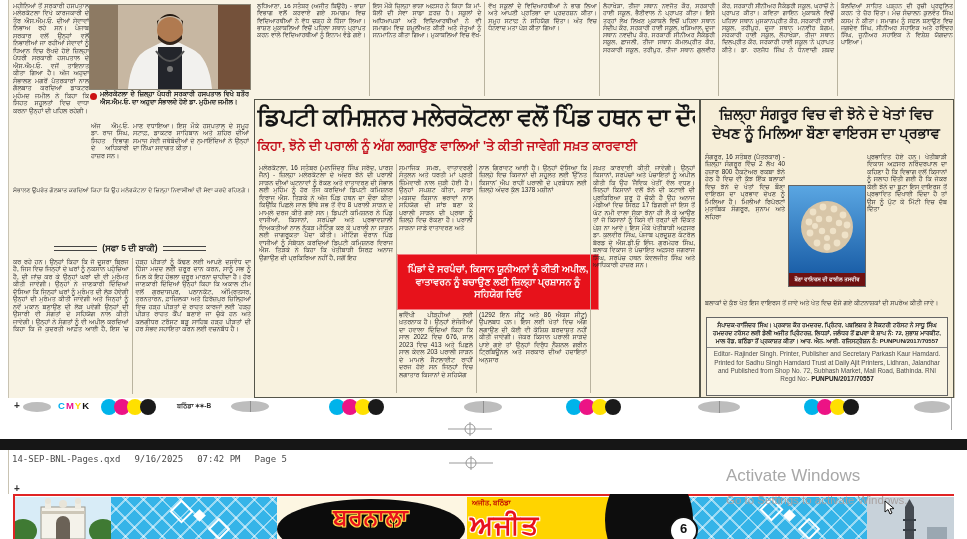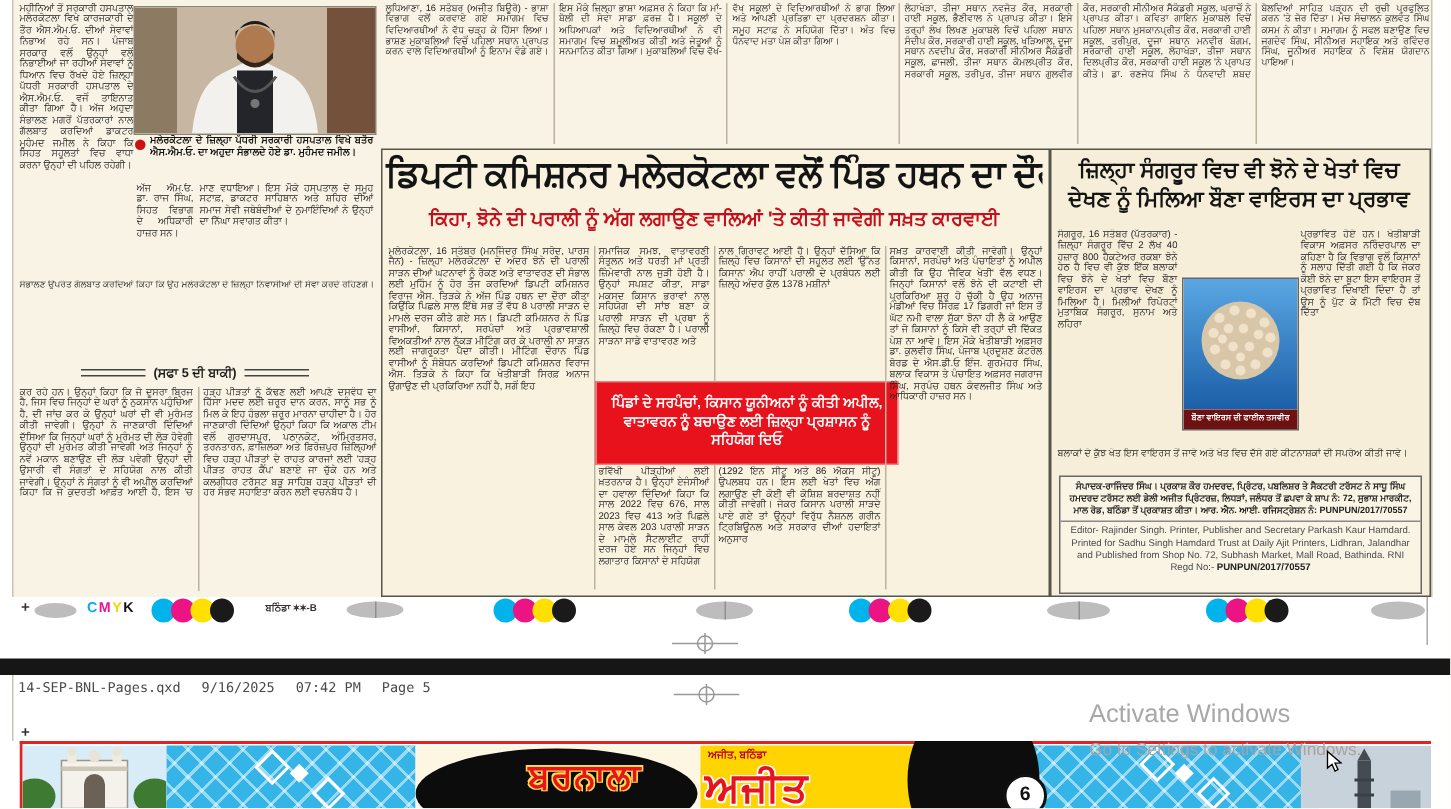--- a/index.html
+++ b/index.html
@@ -17,21 +17,21 @@
   .vr{position:absolute;width:1px;background:#b9b39f;}
   .box{position:absolute;border:1px solid #55554a;background:#f8f2df;}
   .caption{font-weight:bold;font-size:6.6px;color:#111;}
   .leftHead{position:absolute;font-weight:bold;font-size:17px;color:#101010;
             white-space:nowrap;overflow:hidden;letter-spacing:-0.3px;}
   .contTag{position:absolute;display:flex;align-items:center;gap:5px;}
   .contTag .rule{flex:1;height:3px;border-top:1px solid #444;border-bottom:1px solid #444;}
   .contTag .txt{font-weight:bold;font-size:8.5px;color:#1a1a1a;white-space:nowrap;}
   .mainHead{position:absolute;font-weight:bold;font-size:24px;color:#141414;text-align:center;
             white-space:nowrap;overflow:hidden;letter-spacing:-0.5px;}
-  .subHead{position:absolute;font-weight:bold;font-size:13px;color:#c3101c;text-align:center;
+  .subHead{position:absolute;font-weight:bold;font-size:13px;color:#c3101c;
            white-space:nowrap;overflow:hidden;}
   .rightHead{position:absolute;font-weight:bold;font-size:14.5px;line-height:1.3;color:#141414;
              text-align:center;overflow:hidden;}
   .redbox{position:absolute;background:#e7121b;color:#fff;font-weight:bold;font-size:9.5px;
           line-height:1.3;text-align:center;display:flex;align-items:center;justify-content:center;
           padding:2px 5px;box-shadow:inset 0 0 0 1px rgba(255,255,255,0.45);}
   .pubbox{position:absolute;border:1px solid #666;background:#f9f4e4;text-align:center;}
   .pubpj{font-size:6px;font-weight:bold;color:#1a1a1a;line-height:1.35;padding:3px 5px 2px 5px;
          border-bottom:1px solid #888;}
   .puben{font-size:6.4px;color:#4c4c4c;line-height:1.3;padding:2px 5px 3px 5px;}
@@ -56,21 +56,21 @@
   .p2redL{position:absolute;left:0;top:0;width:2px;height:45px;background:#e02424;}
   .bluezone{position:absolute;top:3px;height:42px;background:#35b4e8;
     background-image:repeating-linear-gradient(45deg,rgba(255,255,255,0) 0 11px,rgba(255,255,255,.5) 11px 13px),
                      repeating-linear-gradient(135deg,rgba(255,255,255,0) 0 11px,rgba(255,255,255,.5) 11px 13px);}
   .dia{position:absolute;border:2px solid #fff;transform:rotate(45deg);}
   .diaF{position:absolute;background:#fff;transform:rotate(45deg);}
   .ovalzone{position:absolute;left:264px;top:3px;width:190px;height:42px;background:#fdf6e2;overflow:hidden;}
   .blackoval{position:absolute;left:0;top:2px;width:188px;height:60px;background:#0c0c0c;border-radius:50%;}
   .cityTxt{position:absolute;left:0;top:7px;width:188px;text-align:center;font-weight:bold;font-size:23px;
            color:#e8131c;letter-spacing:1px;
-           text-shadow:1px 1px 0 #ffd84d,-1px -1px 0 #ffd84d,1px -1px 0 #ffd84d,-1px 1px 0 #ffd84d;margin-left:19px;}
+           text-shadow:1px 1px 0 #ffd84d,-1px -1px 0 #ffd84d,1px -1px 0 #ffd84d,-1px 1px 0 #ffd84d;}
   .yellowzone{position:absolute;left:454px;top:3px;width:146px;height:42px;background:#ffd400;overflow:hidden;}
   .ajitSmall{position:absolute;left:5px;top:2px;font-size:7px;font-weight:bold;color:#c00000;white-space:nowrap;}
   .ajitBig{position:absolute;left:3px;top:13px;font-size:27px;font-weight:bold;color:#e8131c;
            letter-spacing:1px;text-shadow:1px 1px 0 #fff,-1px -1px 0 #fff,1px -1px 0 #fff,-1px 1px 0 #fff;}
   .swoosh{position:absolute;left:592px;top:-30px;width:88px;height:112px;background:#0d0d0d;border-radius:50%;}
   .sixCircle{position:absolute;left:656px;top:22px;width:25px;height:25px;border-radius:50%;background:#fff;
              border:2px solid #111;text-align:center;font-weight:bold;font-size:13px;line-height:22px;color:#111;}
   .target{position:absolute;}
   .edge{position:absolute;background:#c9c3b2;}
   .virusCap{position:absolute;left:0;bottom:0;width:100%;height:13px;background:#6e1111;color:#fff;

